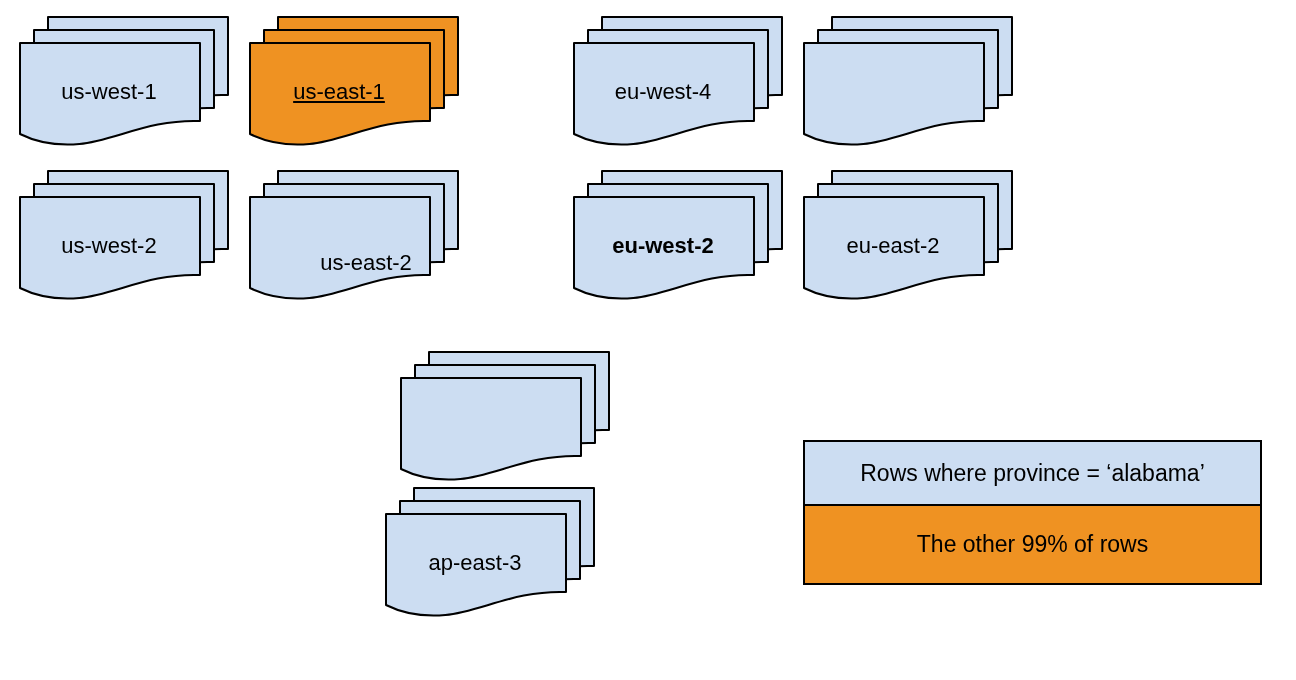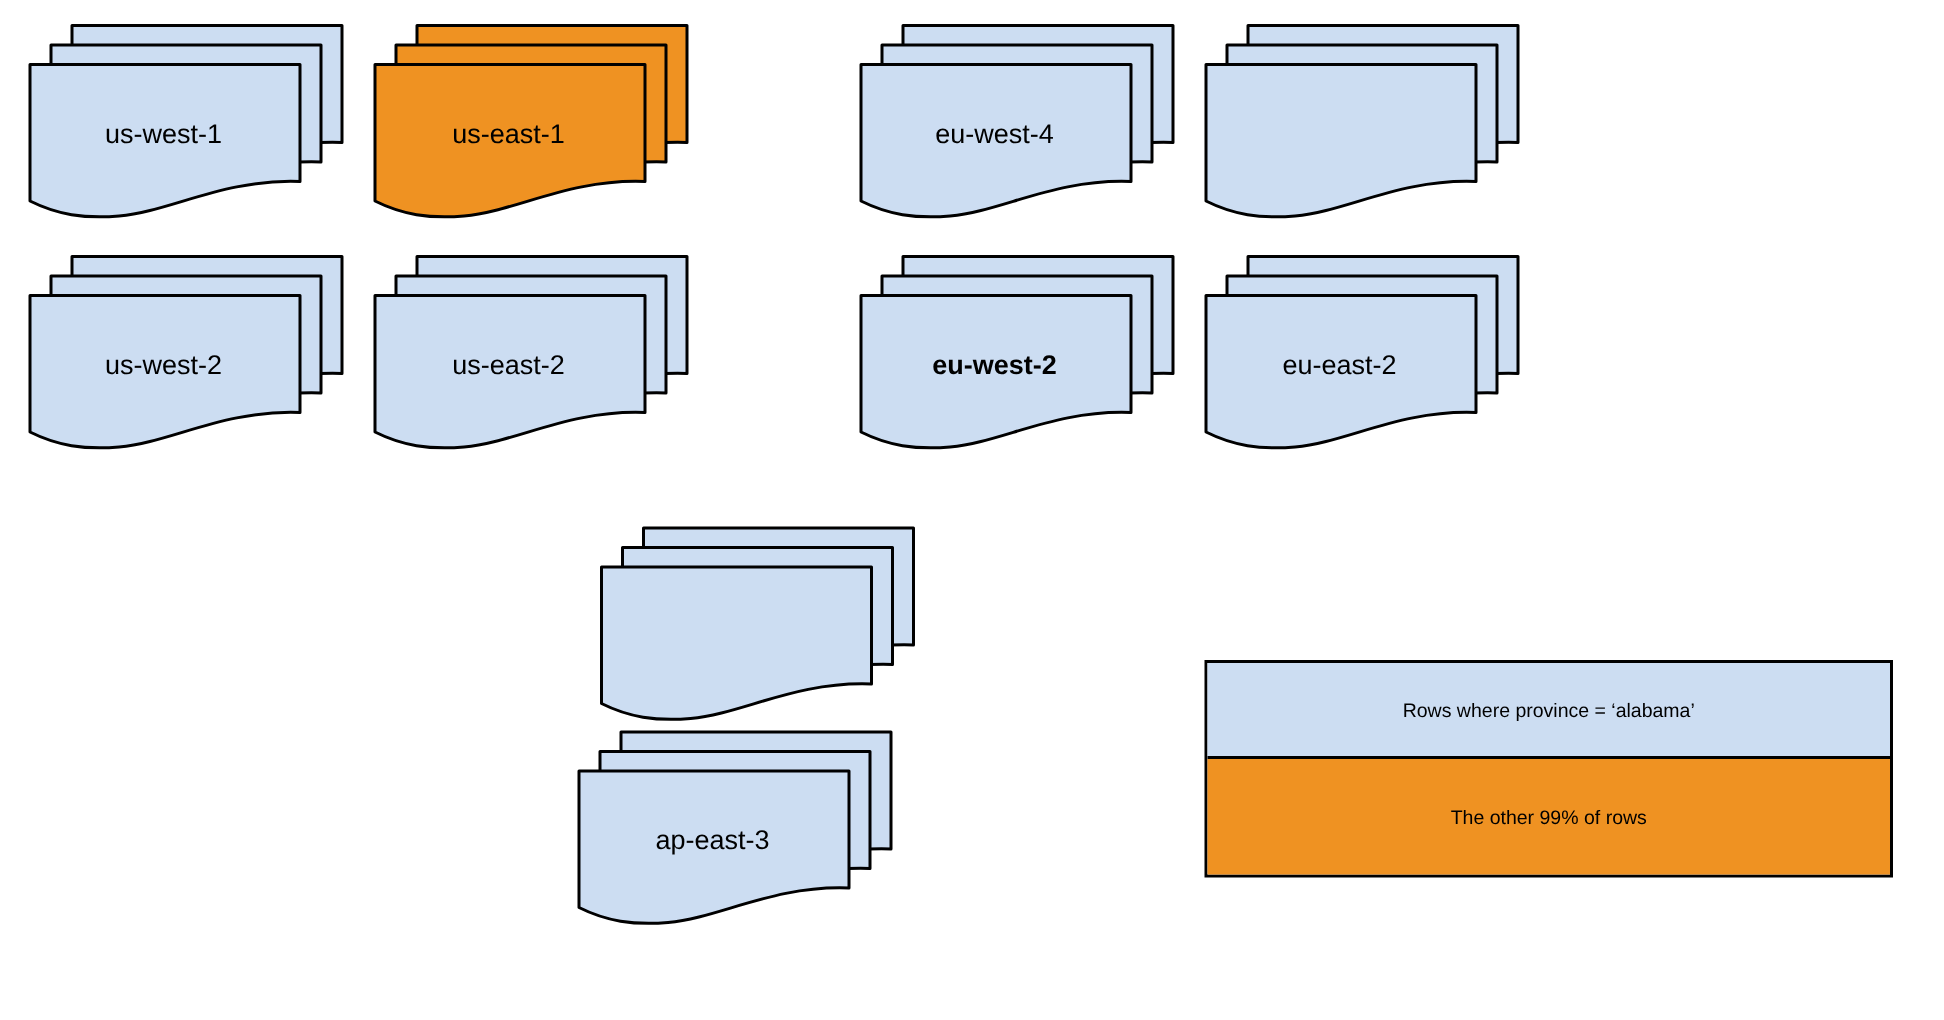--- a/index.html
+++ b/index.html
@@ -20,40 +20,40 @@
   .stack {
     position: absolute;
   }
   .stack svg {
     display: block;
     overflow: visible;
   }
   .stack-label {
     position: absolute;
     font-family: "Liberation Sans", sans-serif;
-    font-size: 18px;
+    font-size: 22px;
     color: #000000;
     white-space: nowrap;
     text-align: center;
     pointer-events: none;
   }
   .legend {
     position: absolute;
     box-sizing: border-box;
     border: 2px solid #000000;
     display: flex;
     flex-direction: column;
   }
   .legend-row {
     box-sizing: border-box;
     display: flex;
     align-items: center;
     justify-content: center;
     font-family: "Liberation Sans", sans-serif;
-    font-size: 13px;
+    font-size: 23px;
     color: #000000;
     white-space: nowrap;
   }
   .legend-row.top {
     height: 65px;
     border-bottom: 2px solid #000000;
   }
   .legend-row.bottom {
     height: 78px;
   }
@@ -69,21 +69,21 @@
         <path d="M 0 0 L 180 0 L 180 78 C 129.6 76, 93.60000000000001 98, 59.400000000000006 101 C 36 103, 18 100, 0 91 Z" transform="translate(1,27)" fill="#ccddf2" stroke="#000000" stroke-width="2" stroke-linejoin="round"></path>
       </svg>
       <div class="stack-label" style="left: 0px; top: 63px; width: 180px;">us-west-1</div>
     </div>
     <div class="stack" style="left: 249px; top: 16px; width: 208px; height: 126px;">
       <svg width="212" height="130" viewBox="0 0 212 130">
         <path d="M 0 0 L 180 0 L 180 78 C 129.6 76, 93.60000000000001 98, 59.400000000000006 101 C 36 103, 18 100, 0 91 Z" transform="translate(29,1)" fill="#ef9222" stroke="#000000" stroke-width="2" stroke-linejoin="round"></path>
         <path d="M 0 0 L 180 0 L 180 78 C 129.6 76, 93.60000000000001 98, 59.400000000000006 101 C 36 103, 18 100, 0 91 Z" transform="translate(15,14)" fill="#ef9222" stroke="#000000" stroke-width="2" stroke-linejoin="round"></path>
         <path d="M 0 0 L 180 0 L 180 78 C 129.6 76, 93.60000000000001 98, 59.400000000000006 101 C 36 103, 18 100, 0 91 Z" transform="translate(1,27)" fill="#ef9222" stroke="#000000" stroke-width="2" stroke-linejoin="round"></path>
       </svg>
-      <div class="stack-label" style="left: 0px; top: 63px; width: 180px;">us-east-1</div>
+      <div class="stack-label" style="left: 0px; top: 63px; width: 180px; text-decoration: underline;">us-east-1</div>
     </div>
     <div class="stack" style="left: 573px; top: 16px; width: 208px; height: 126px;">
       <svg width="212" height="130" viewBox="0 0 212 130">
         <path d="M 0 0 L 180 0 L 180 78 C 129.6 76, 93.60000000000001 98, 59.400000000000006 101 C 36 103, 18 100, 0 91 Z" transform="translate(29,1)" fill="#ccddf2" stroke="#000000" stroke-width="2" stroke-linejoin="round"></path>
         <path d="M 0 0 L 180 0 L 180 78 C 129.6 76, 93.60000000000001 98, 59.400000000000006 101 C 36 103, 18 100, 0 91 Z" transform="translate(15,14)" fill="#ccddf2" stroke="#000000" stroke-width="2" stroke-linejoin="round"></path>
         <path d="M 0 0 L 180 0 L 180 78 C 129.6 76, 93.60000000000001 98, 59.400000000000006 101 C 36 103, 18 100, 0 91 Z" transform="translate(1,27)" fill="#ccddf2" stroke="#000000" stroke-width="2" stroke-linejoin="round"></path>
       </svg>
       <div class="stack-label" style="left: 0px; top: 63px; width: 180px;">eu-west-4</div>
     </div>
     <div class="stack" style="left: 803px; top: 16px; width: 208px; height: 126px;">
@@ -100,21 +100,21 @@
         <path d="M 0 0 L 180 0 L 180 78 C 129.6 76, 93.60000000000001 98, 59.400000000000006 101 C 36 103, 18 100, 0 91 Z" transform="translate(1,27)" fill="#ccddf2" stroke="#000000" stroke-width="2" stroke-linejoin="round"></path>
       </svg>
       <div class="stack-label" style="left: 0px; top: 63px; width: 180px;">us-west-2</div>
     </div>
     <div class="stack" style="left: 249px; top: 170px; width: 208px; height: 126px;">
       <svg width="212" height="130" viewBox="0 0 212 130">
         <path d="M 0 0 L 180 0 L 180 78 C 129.6 76, 93.60000000000001 98, 59.400000000000006 101 C 36 103, 18 100, 0 91 Z" transform="translate(29,1)" fill="#ccddf2" stroke="#000000" stroke-width="2" stroke-linejoin="round"></path>
         <path d="M 0 0 L 180 0 L 180 78 C 129.6 76, 93.60000000000001 98, 59.400000000000006 101 C 36 103, 18 100, 0 91 Z" transform="translate(15,14)" fill="#ccddf2" stroke="#000000" stroke-width="2" stroke-linejoin="round"></path>
         <path d="M 0 0 L 180 0 L 180 78 C 129.6 76, 93.60000000000001 98, 59.400000000000006 101 C 36 103, 18 100, 0 91 Z" transform="translate(1,27)" fill="#ccddf2" stroke="#000000" stroke-width="2" stroke-linejoin="round"></path>
       </svg>
-      <div class="stack-label" style="left: 0px; top: 63px; width: 180px;">us-east-2</div>
+      <div class="stack-label" style="left: 0px; top: 80px; width: 180px; padding-left: 27px;">us-east-2</div>
     </div>
     <div class="stack" style="left: 573px; top: 170px; width: 208px; height: 126px;">
       <svg width="212" height="130" viewBox="0 0 212 130">
         <path d="M 0 0 L 180 0 L 180 78 C 129.6 76, 93.60000000000001 98, 59.400000000000006 101 C 36 103, 18 100, 0 91 Z" transform="translate(29,1)" fill="#ccddf2" stroke="#000000" stroke-width="2" stroke-linejoin="round"></path>
         <path d="M 0 0 L 180 0 L 180 78 C 129.6 76, 93.60000000000001 98, 59.400000000000006 101 C 36 103, 18 100, 0 91 Z" transform="translate(15,14)" fill="#ccddf2" stroke="#000000" stroke-width="2" stroke-linejoin="round"></path>
         <path d="M 0 0 L 180 0 L 180 78 C 129.6 76, 93.60000000000001 98, 59.400000000000006 101 C 36 103, 18 100, 0 91 Z" transform="translate(1,27)" fill="#ccddf2" stroke="#000000" stroke-width="2" stroke-linejoin="round"></path>
       </svg>
       <div class="stack-label" style="left: 0px; top: 63px; width: 180px; font-weight: bold;">eu-west-2</div>
     </div>
     <div class="stack" style="left: 803px; top: 170px; width: 208px; height: 126px;">

